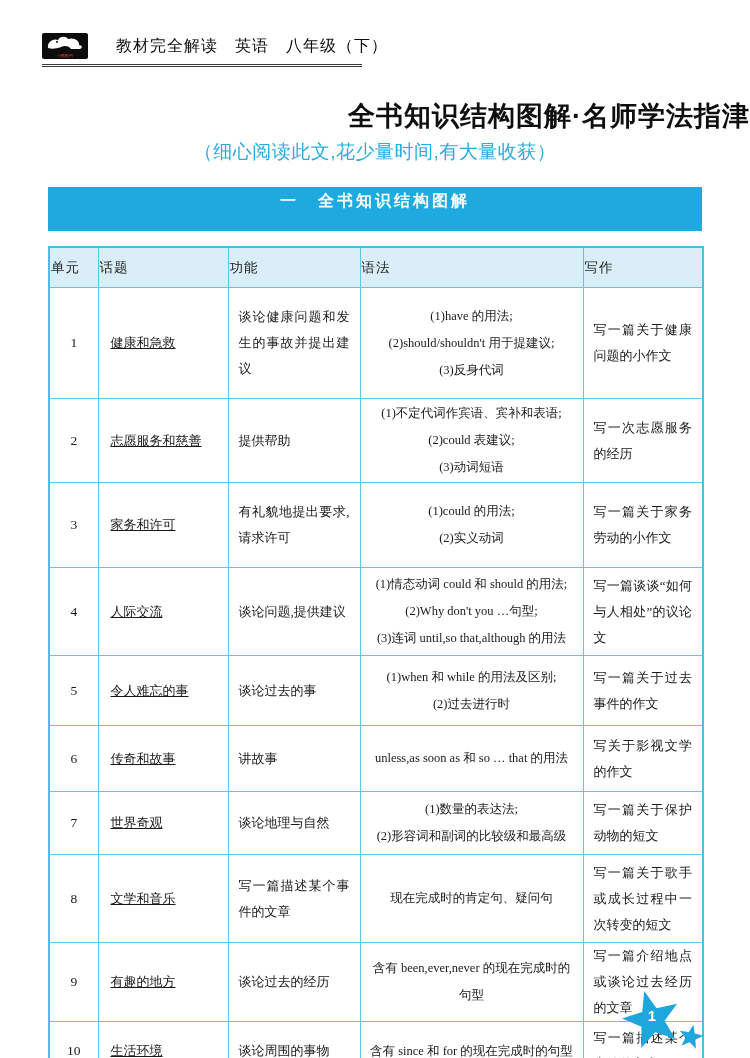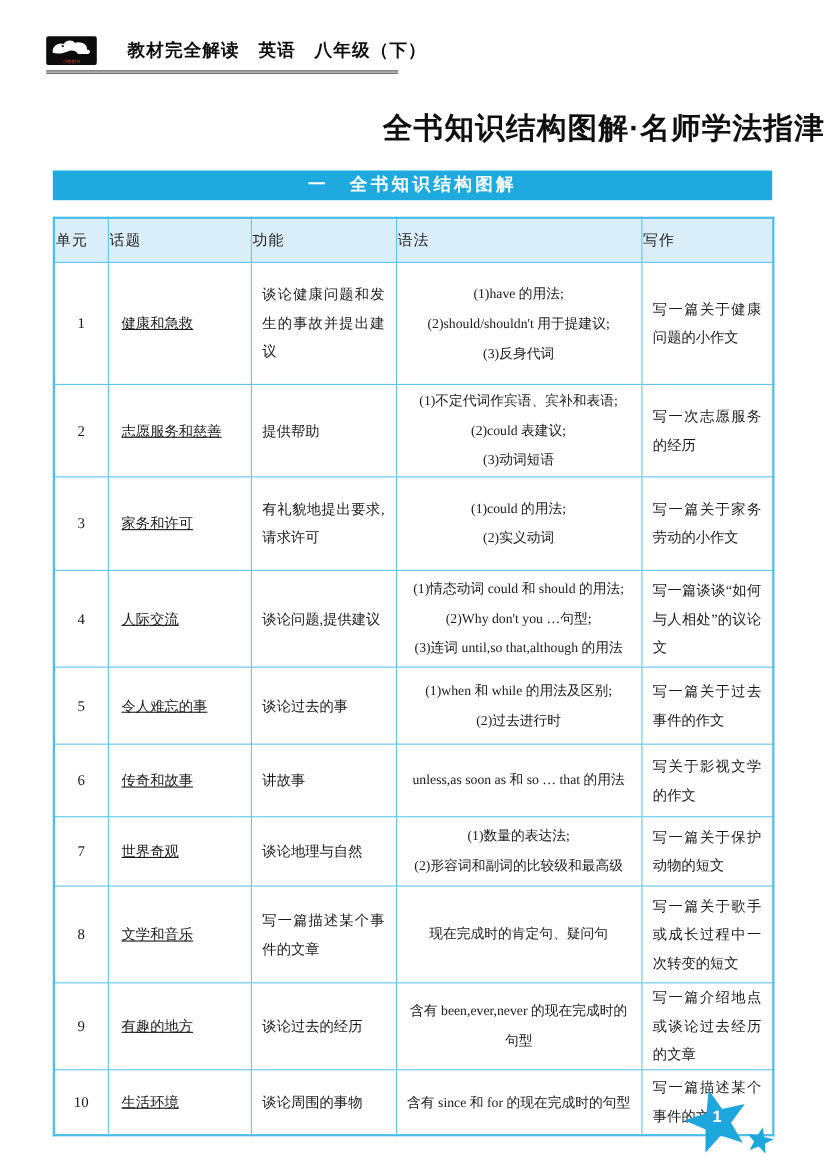--- a/index.html
+++ b/index.html
@@ -20,39 +20,39 @@
     position:relative;width:46px;height:26px;background:#0c0c0c;
     border-radius:2px;flex:0 0 auto;display:flex;align-items:flex-start;justify-content:center;
   }
   .logo svg{display:block;margin-top:2px;}
   .logo-sub{
     position:absolute;bottom:1px;left:2px;right:2px;
     font-size:4px;line-height:4px;color:#e8453c;text-align:center;
     font-family:"Liberation Sans",sans-serif;white-space:nowrap;overflow:hidden;
   }
   .hdr-title{
-    font-family:"Liberation Sans",sans-serif;font-weight:bold;
+    font-family:"Liberation Sans",sans-serif;font-weight:normal;
     font-size:16px;letter-spacing:1px;color:#0d0d0d;white-space:nowrap;
   }
 
   
   .main-title{
     margin:0;padding-top:100px;text-align:right;
     font-family:"Liberation Sans",sans-serif;font-weight:bold;
     font-size:27px;line-height:32px;letter-spacing:1px;color:#0f0f0f;
   }
   .subtitle{
     margin-top:8px;text-align:center;
     font-family:"Liberation Sans",sans-serif;
     font-size:19px;line-height:24px;color:#29abe2;letter-spacing:0.5px;
   }
 
   
   .banner{
-    margin:23px 0 0 48px;width:654px;height:27px;
+    margin:23px 0 0 48px;width:654px;height:44px;
     background:#1faadf;color:#ffffff;
     font-family:"Liberation Sans",sans-serif;font-weight:bold;
     font-size:16px;line-height:27px;text-align:center;letter-spacing:3px;
   }
 
   
   table.ktable{
     margin:15px 0 0 48px;width:654px;table-layout:fixed;
     border-collapse:collapse;border:2px solid #4cbde7;
   }
@@ -91,20 +91,21 @@
           <path d="M3 13 C2 7 8 3 13 5 C15 1 21 1 23 4 C29 2 35 6 34 10 C37 10 38 13 35 14 L26 14 C24 11 20 10 16 12 C11 14 6 14 3 13 Z" fill="#ffffff"></path>
           <circle cx="12" cy="7" r="1" fill="#0c0c0c"></circle>
         </svg>
       </span>
       <div class="logo-sub">小熊图书</div>
     </div>
     <div class="hdr-title">教材完全解读　英语　八年级（下）</div>
   </div>
 
   <h1 class="main-title">全书知识结构图解·名师学法指津</h1>
+  <div class="subtitle">（细心阅读此文,花少量时间,有大量收获）</div>
 
   <div class="banner">一　全书知识结构图解</div>
 
   <table class="ktable">
     <colgroup>
       <col style="width:49px">
         <col style="width:130px">
         <col style="width:132px">
         <col style="width:223px">
         <col style="width:120px">

